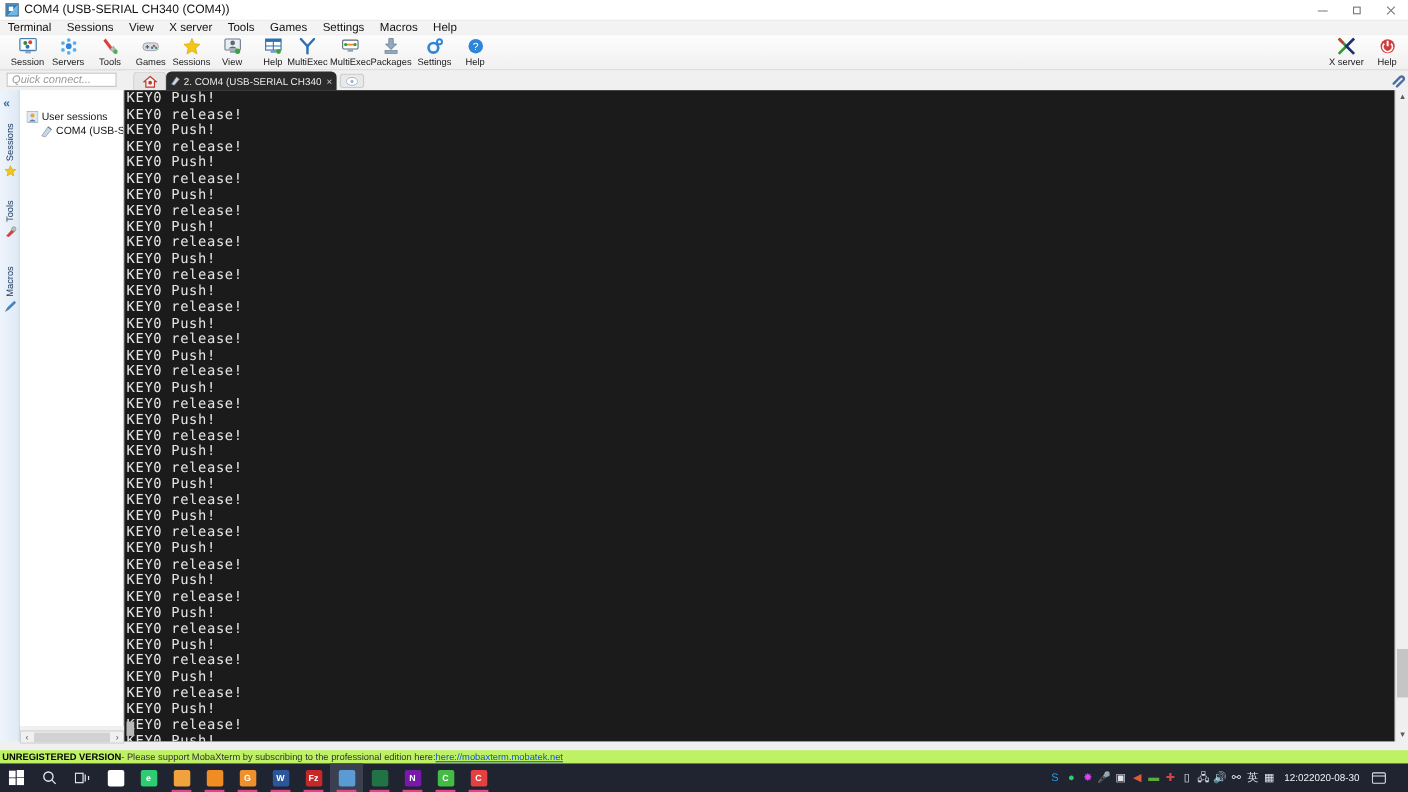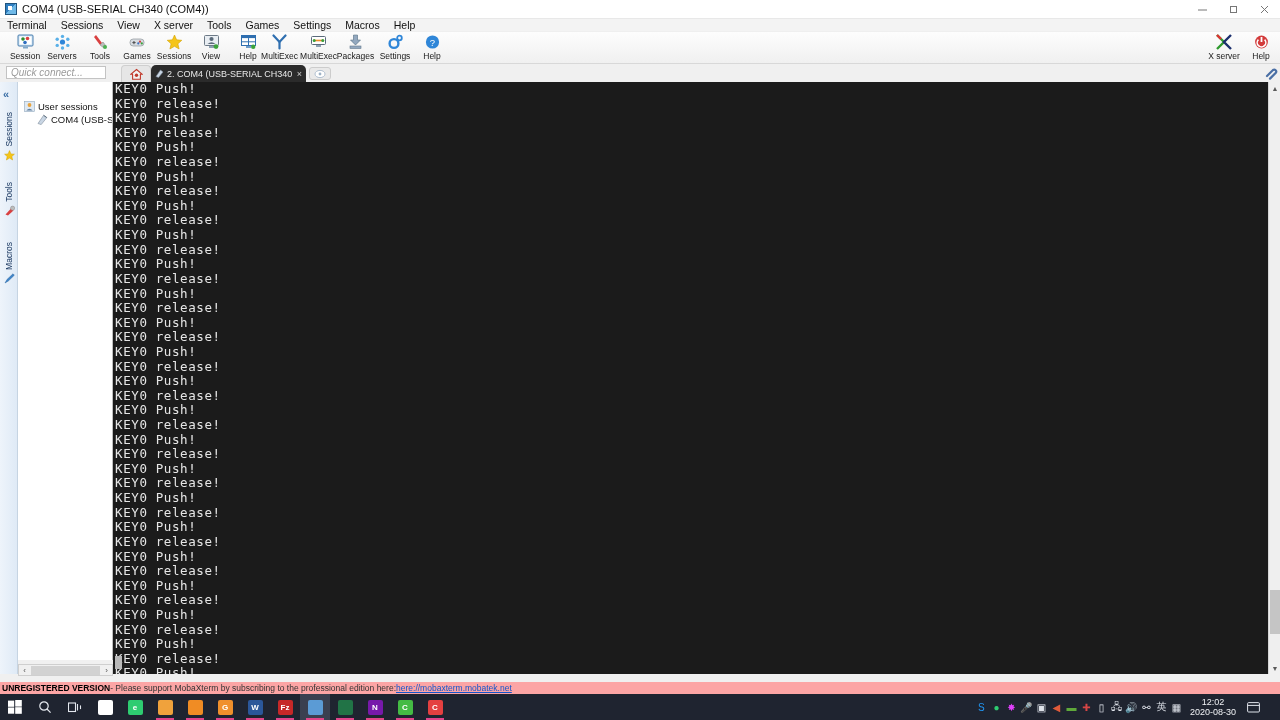--- a/index.html
+++ b/index.html
@@ -159,21 +159,21 @@
   .vscroll .thumb{
     position:absolute; left:1px; width:10px; bottom:40px; height:44px; background:#c5c5c5;
   }
   .clipicon{
     position:absolute; left:1264px; top:66px; width:14px;height:14px;
   }
 
   
   .nagbar{
     position:absolute; left:0; top:682px; width:1280px; height:12px;
-    background:#fca5a5; display:flex; align-items:center; padding-left:2px;
+    background:#bef264; display:flex; align-items:center; padding-left:2px;
     font-size:8.5px; color:#333;
   }
   .nagbar .bold{ font-weight:bold; color:#000; }
   .nagbar .lnk{ color:#1155cc; text-decoration:underline; }
 
   
   .taskbar{
     position:absolute; left:0; top:694px; width:1280px; height:26px;
     background:#1f2430; display:flex; align-items:center;
   }
@@ -181,21 +181,21 @@
     width:30px; height:26px; display:flex;align-items:center;justify-content:center;
     position:relative;
   }
   .tb-item.active{ background:#3a4050; }
   .tb-item .under{
     position:absolute; bottom:0; left:6px; width:18px; height:2px; background:#e0458a;
   }
   .tray{ position:absolute; right:0; top:0; height:26px; display:flex; align-items:center; }
   .tray .ti{ width:15px;height:26px;display:flex;align-items:center;justify-content:center;
     font-size:10px; color:#dfe3ea; }
-  .clock{ display:flex;flex-direction:column; align-items:center; justify-content:center;
+  .clock{ display:flex;flex-direction:row; align-items:center; justify-content:center;
     color:#f0f2f5; font-size:9px; line-height:10px; padding:0 6px; }
   .showdesk{ width:16px; height:26px; }
 </style>
 </head>
 <body>
 
 <div id="app">
 
   <div class="titlebar">
     <div class="tb-icon"></div>

